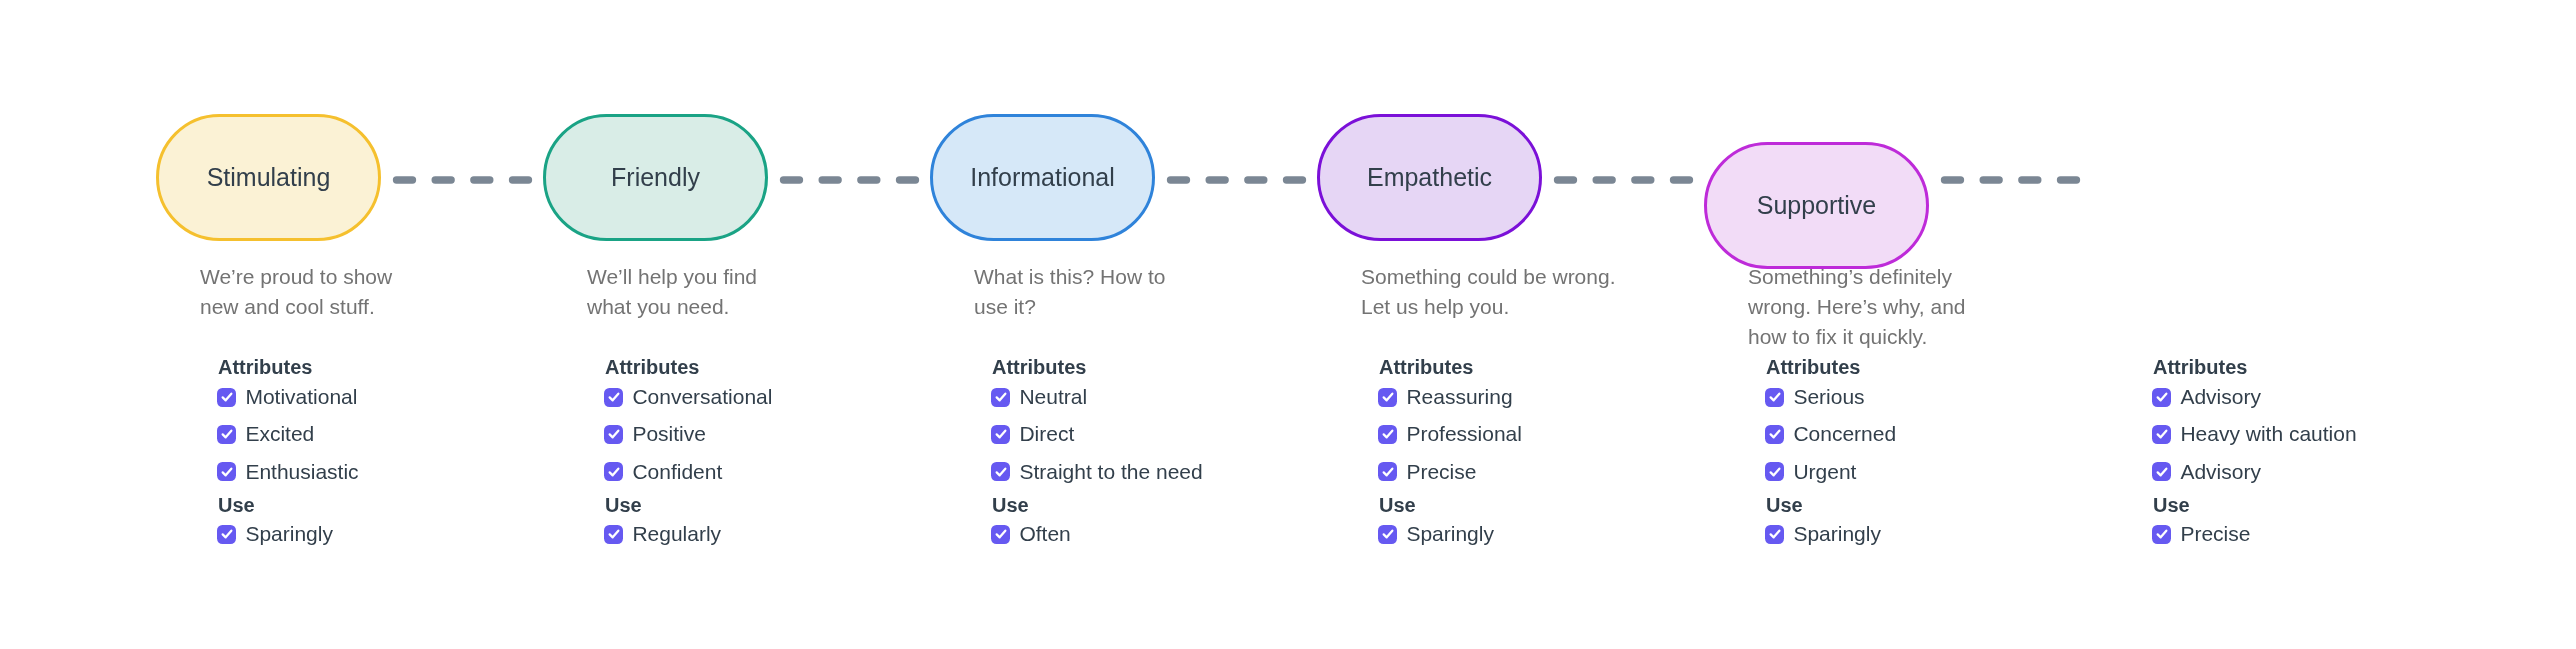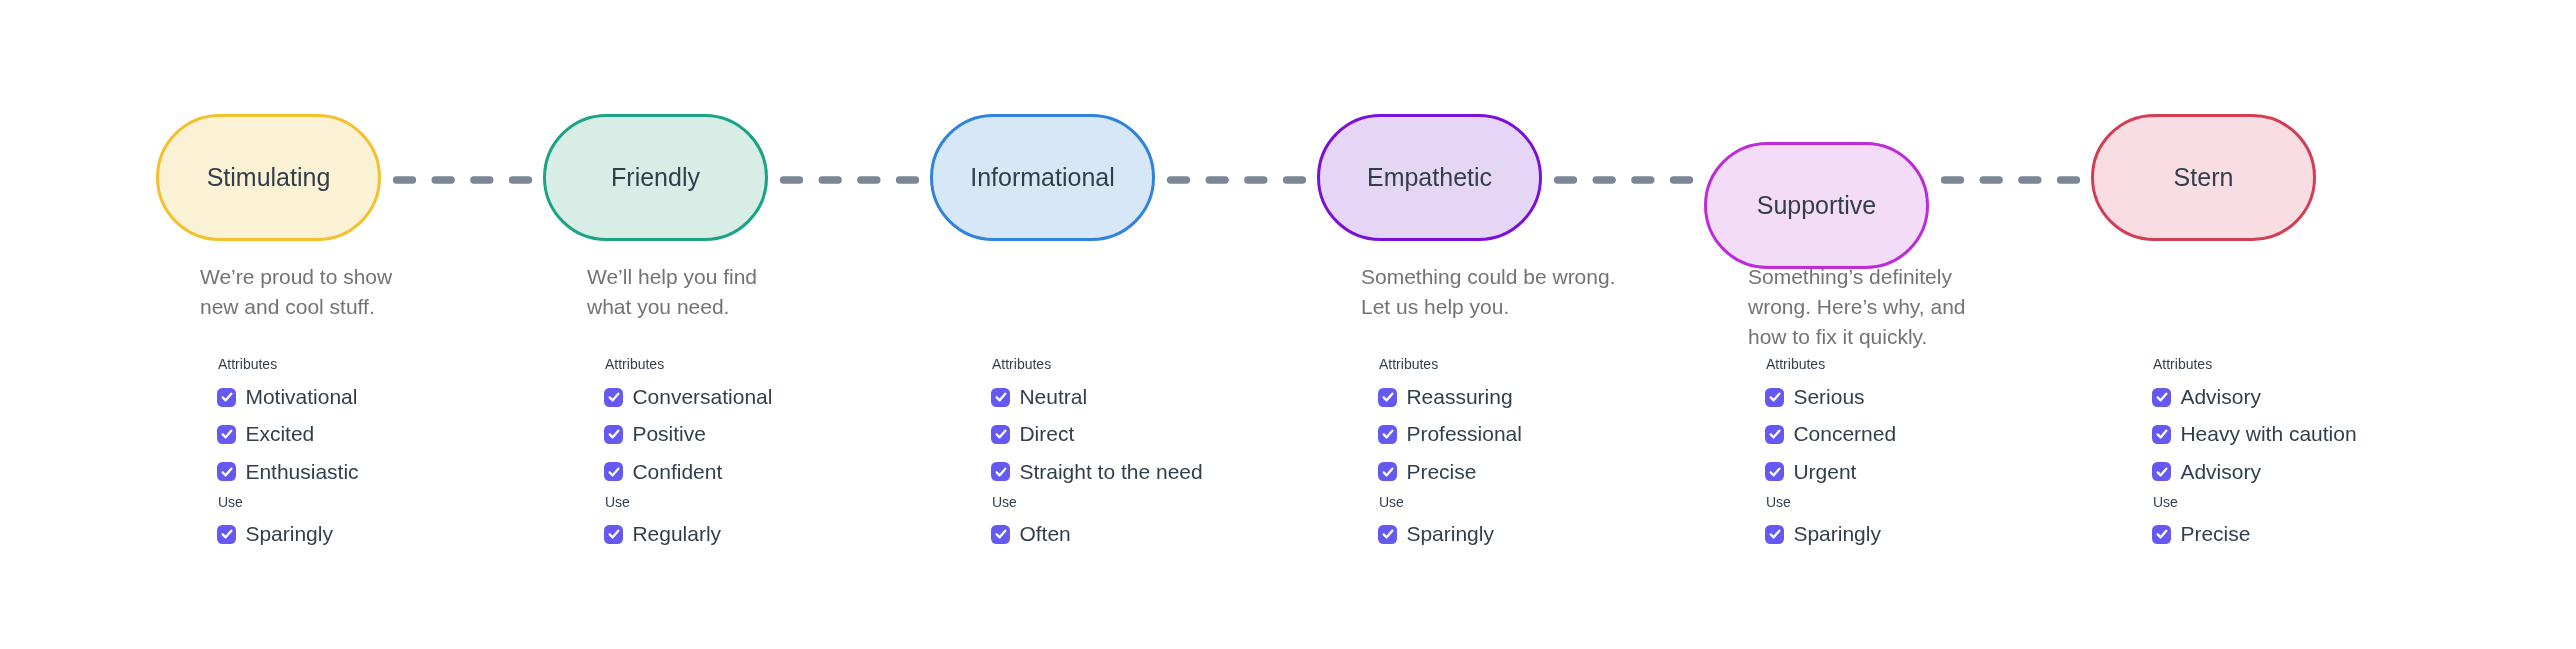--- a/index.html
+++ b/index.html
@@ -14,21 +14,21 @@
     position:absolute;left:81px;top:114px;width:225px;height:127px;
     box-sizing:border-box;border:3.4px solid;border-radius:64px;
     display:flex;align-items:center;justify-content:center;
   }
   .pill-label{font-size:25px;color:#323F4B;}
   .desc{
     position:absolute;left:125px;top:262px;
     font-size:21px;line-height:30px;color:#737373;white-space:pre-line;
   }
   .sec-title{
-    position:absolute;left:143px;font-size:14px;font-weight:normal;color:#323F4B;
+    position:absolute;left:143px;font-size:20px;font-weight:bold;color:#323F4B;
   }
   .attrs-title{top:356px;}
   .use-title{top:494px;}
   .attr-rows{position:absolute;left:142px;top:385px;display:flex;flex-direction:column;gap:13.4px;}
   .use-row-wrap{position:absolute;left:142px;top:522px;}
   .chk-row{display:flex;align-items:center;gap:9.4px;}
   .chk{
     width:19px;height:19px;border-radius:5.4px;flex:none;
     display:flex;align-items:center;justify-content:center;
   }
@@ -126,20 +126,22 @@
             </svg>
           </div>
           <span class="chk-label">Regularly</span>
         </div>
       </div>
     </div>
     <div class="tone-column" style="left: 849px;">
       <div class="pill" style="background: rgb(214, 232, 248); border-color: rgb(47, 131, 218);">
         <span class="pill-label">Informational</span>
       </div>
+      <div class="desc">What is this? How to
+use it?</div>
       <div class="sec-title attrs-title">Attributes</div>
       <div class="attr-rows">
         <div class="chk-row">
           <div class="chk" style="background: rgb(102, 89, 241);">
             <svg width="12" height="10" viewBox="0 0 18 15">
               <polyline points="2.5,8 7,12.5 15.5,2.5" fill="none" stroke="#FFFFFF" stroke-width="3.4" stroke-linecap="round" stroke-linejoin="round"></polyline>
             </svg>
           </div>
           <span class="chk-label">Neutral</span>
         </div>
@@ -257,23 +259,20 @@
           <div class="chk" style="background: rgb(102, 89, 241);">
             <svg width="12" height="10" viewBox="0 0 18 15">
               <polyline points="2.5,8 7,12.5 15.5,2.5" fill="none" stroke="#FFFFFF" stroke-width="3.4" stroke-linecap="round" stroke-linejoin="round"></polyline>
             </svg>
           </div>
           <span class="chk-label">Sparingly</span>
         </div>
       </div>
     </div>
     <div class="tone-column" style="left: 2010px;">
-      <div class="pill" style="background: rgb(248, 221, 226); border-color: rgb(210, 63, 83);">
-        <span class="pill-label">Stern</span>
-      </div>
       <div class="sec-title attrs-title">Attributes</div>
       <div class="attr-rows">
         <div class="chk-row">
           <div class="chk" style="background: rgb(102, 89, 241);">
             <svg width="12" height="10" viewBox="0 0 18 15">
               <polyline points="2.5,8 7,12.5 15.5,2.5" fill="none" stroke="#FFFFFF" stroke-width="3.4" stroke-linecap="round" stroke-linejoin="round"></polyline>
             </svg>
           </div>
           <span class="chk-label">Advisory</span>
         </div>

